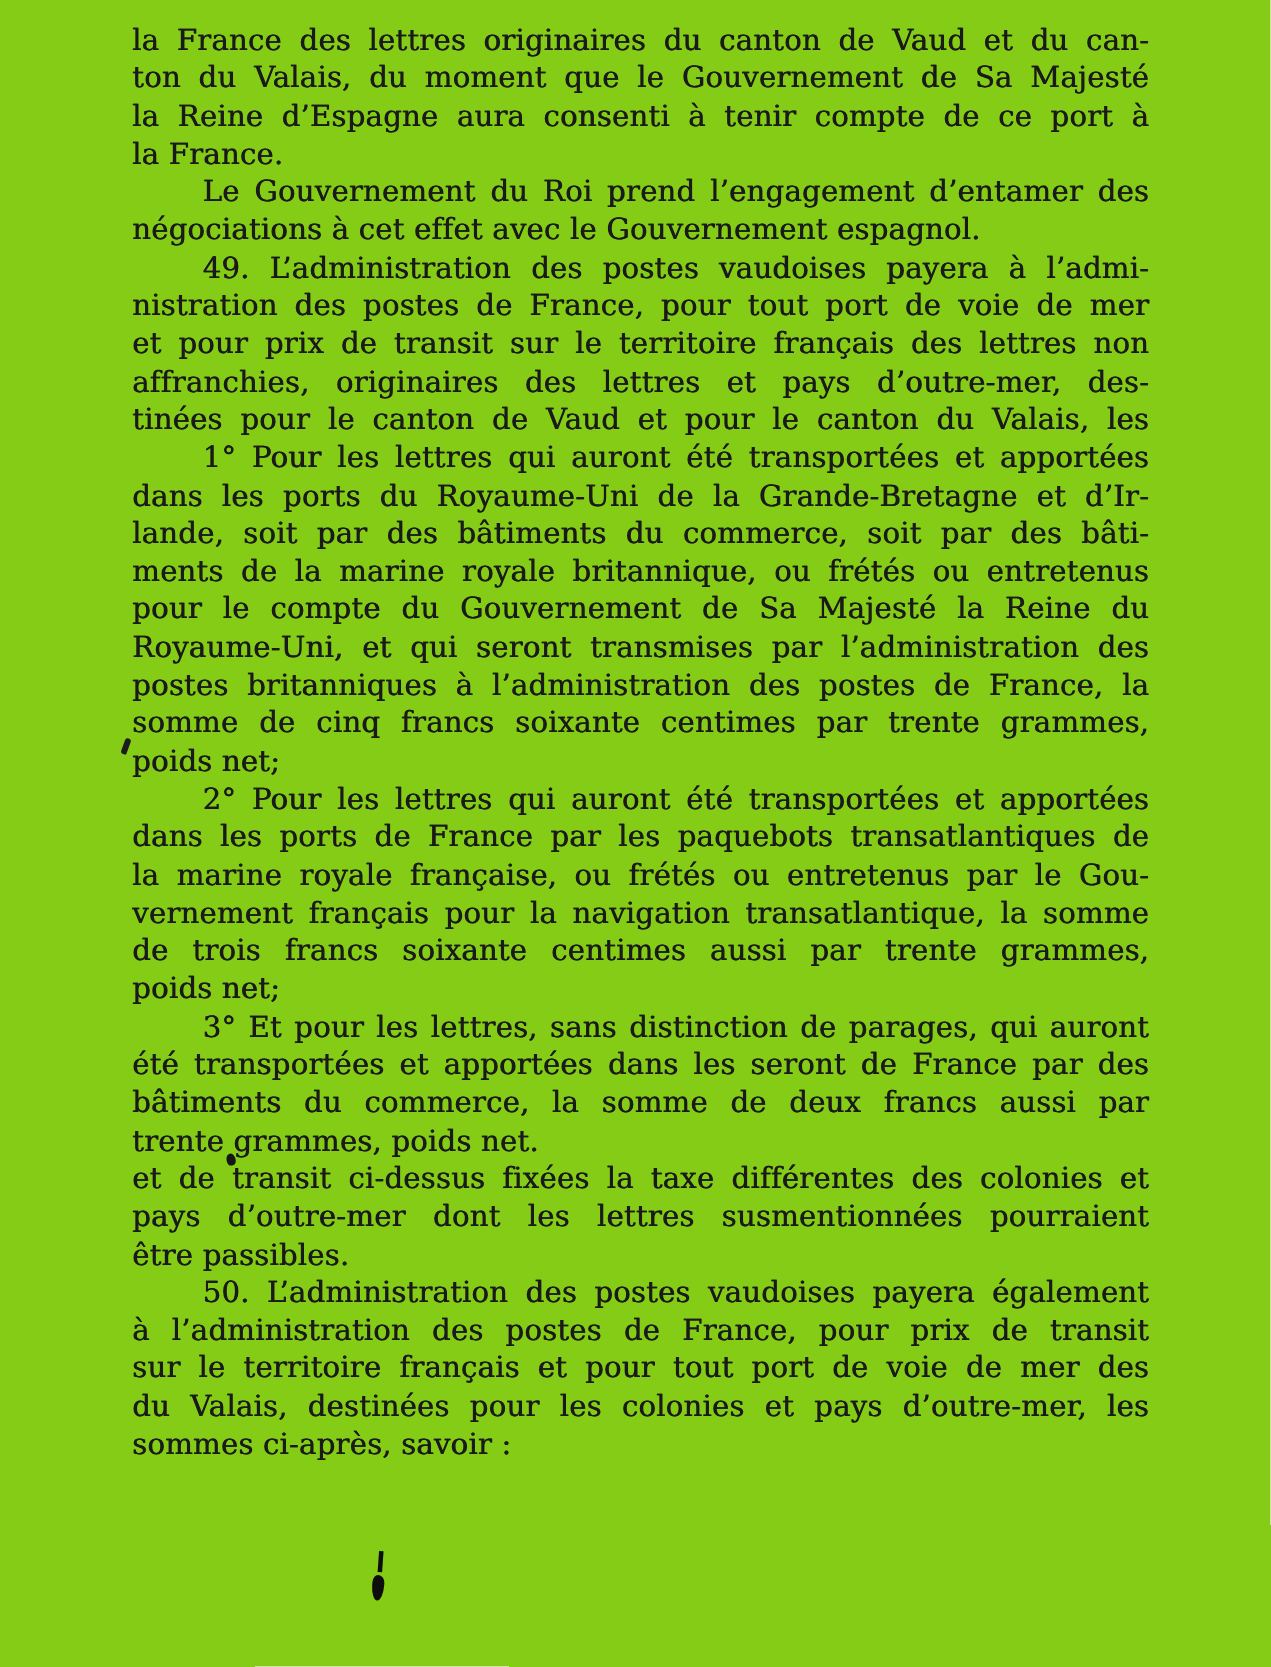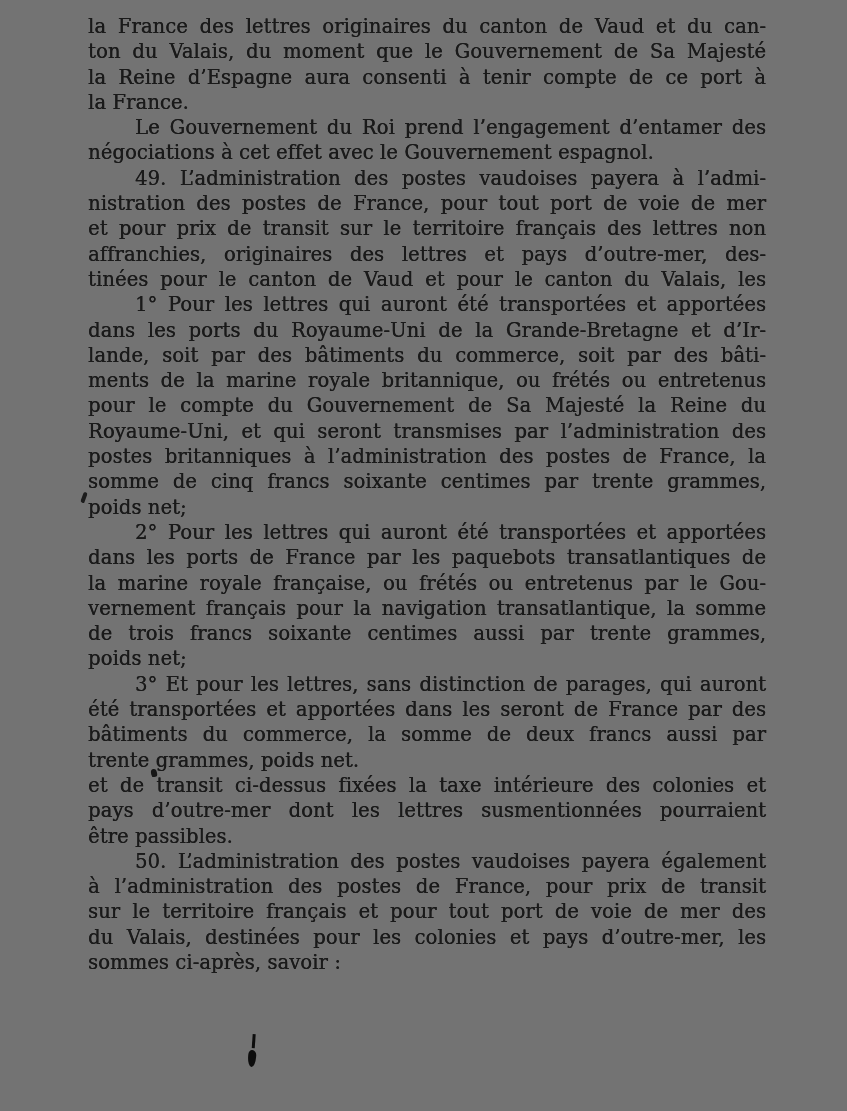--- a/index.html
+++ b/index.html
@@ -5,21 +5,21 @@
 <style>
   html, body {
     margin: 0;
     padding: 0;
     background: #ffffff;
   }
   .page {
     position: relative;
     width: 847px;
     height: 1111px;
-    background: #737373;
+    background: #84cc16;
     overflow: hidden;
     font-family: "DejaVu Serif", "Liberation Serif", serif;
     color: #1a1a1a;
   }
   .text-block {
     position: absolute;
     left: 88px;
     top: 14px;
     width: 678px;
     font-size: 19.5px;
@@ -110,21 +110,21 @@
       <div class="line indent">2° Pour les lettres qui auront été transportées et apportées</div>
       <div class="line">dans les ports de France par les paquebots transatlantiques de</div>
       <div class="line">la marine royale française, ou frétés ou entretenus par le Gou-</div>
       <div class="line">vernement français pour la navigation transatlantique, la somme</div>
       <div class="line">de trois francs soixante centimes aussi par trente grammes,</div>
       <div class="line para-end">poids net;</div>
       <div class="line indent">3° Et pour les lettres, sans distinction de parages, qui auront</div>
       <div class="line">été transportées et apportées dans les seront de France par des</div>
       <div class="line">bâtiments du commerce, la somme de deux francs aussi par</div>
       <div class="line para-end">trente grammes, poids net.</div>
-      <div class="line">et de transit ci-dessus fixées la taxe intérieure des colonies et</div>
+      <div class="line">et de transit ci-dessus fixées la taxe différentes des colonies et</div>
       <div class="line">pays d’outre-mer dont les lettres susmentionnées pourraient</div>
       <div class="line para-end">être passibles.</div>
       <div class="line indent">50. L’administration des postes vaudoises payera également</div>
       <div class="line">à l’administration des postes de France, pour prix de transit</div>
       <div class="line">sur le territoire français et pour tout port de voie de mer des</div>
       <div class="line">du Valais, destinées pour les colonies et pays d’outre-mer, les</div>
       <div class="line para-end">sommes ci-après, savoir :</div>
     </div>
 
   <div class="margin-speck"></div>

